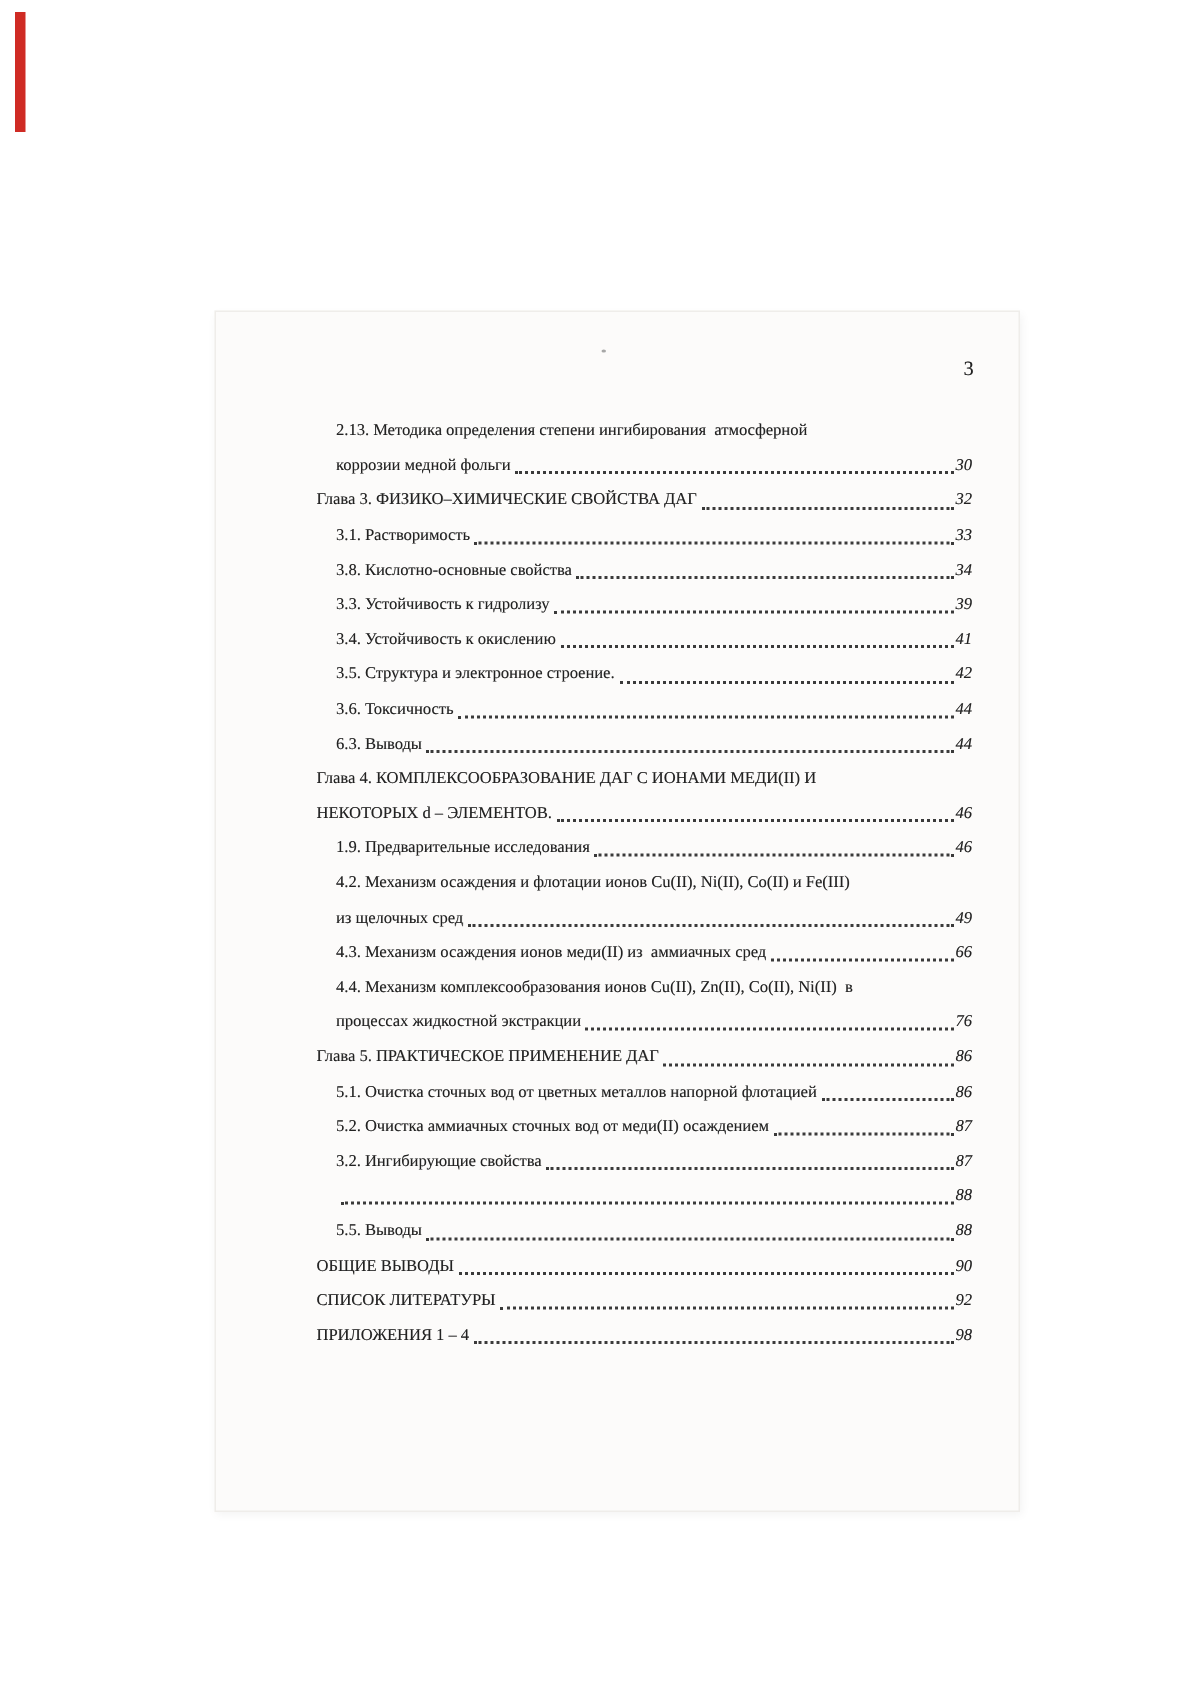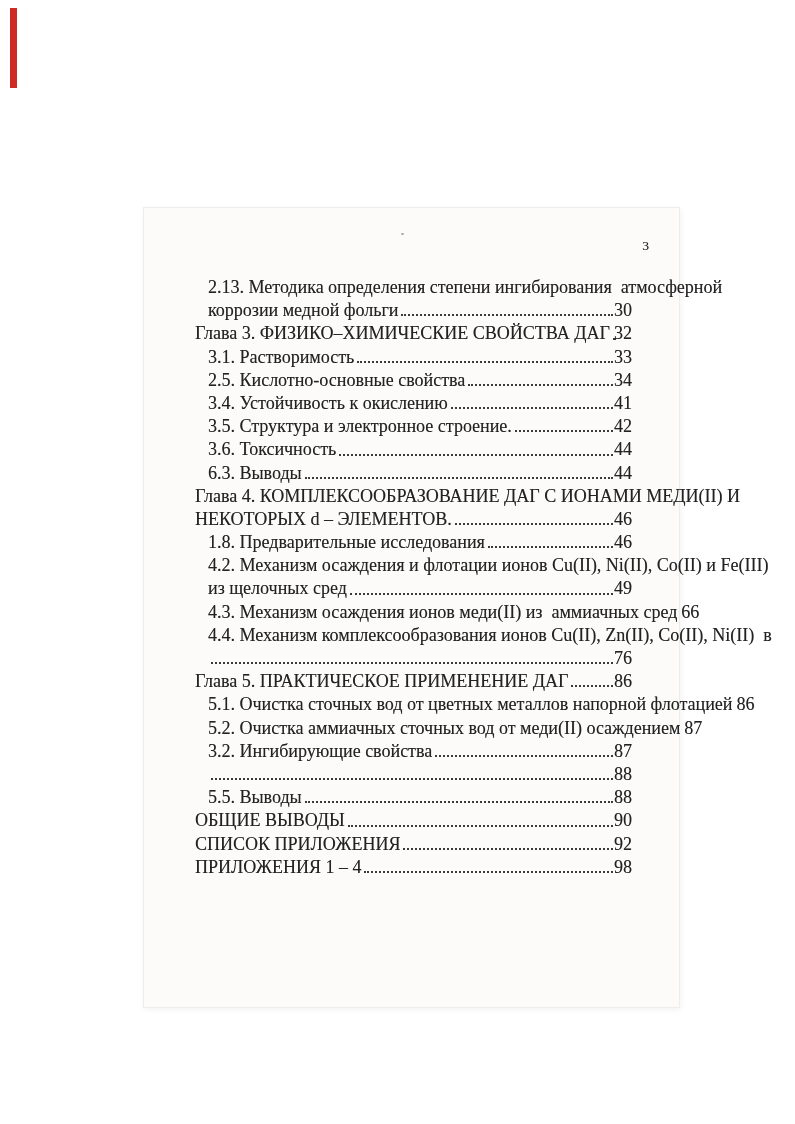--- a/index.html
+++ b/index.html
@@ -37,25 +37,25 @@
   .page-number {
     position: absolute;
     top: 30px;
     right: 30px;
     font-size: 13.5px;
     color: var(--text-color, #222222);
     text-shadow: 0.2px 0.2px 0.3px rgba(0,0,0,0.35);
   }
   .toc {
     position: absolute;
-    left: 51px;
+    left: 67px;
     top: 68px;
     width: 437px;
     color: var(--text-color, #222222);
-    font-size: 18px;
+    font-size: 11px;
     text-shadow: 0.2px 0.2px 0.3px rgba(0,0,0,0.35);
   }
   .toc-row {
     display: flex;
     align-items: stretch;
     height: 23.2px;
     line-height: 23.2px;
     white-space: pre;
   }
   .toc-row.section { padding-left: 13px; }
@@ -66,20 +66,21 @@
   .toc-dots {
     flex: 1 1 auto;
     min-width: 0;
     border-bottom: 2px dotted #3a3a3a;
     margin: 0 1px 6px 3px;
   }
   .toc-row.no-leader .toc-dots { border-bottom: none; }
   .toc-page {
     flex: 0 0 auto;
     text-align: left;
+    font-style: italic;
   }
   .speck {
     position: absolute;
     left: 400px;
     top: 232px;
     width: 3px;
     height: 2px;
     background: #a7a7a7;
     border-radius: 50%;
   }
@@ -90,37 +91,38 @@
 <div class="canvas" style="--text-color: #222222; --page-bg: #fcfbfa; --canvas-bg: #ffffff; --mark-color: #cf2b24;">
   <div class="red-mark"></div>
   <div class="page">
     <div class="speck" style="left:257px; top:25px;"></div>
     <div class="page-number">3</div>
     <div class="toc">
         <div class="toc-row section no-leader"><span class="toc-text">2.13. Методика определения степени ингибирования  атмосферной</span><span class="toc-dots"></span><span class="toc-page"></span></div>
         <div class="toc-row section"><span class="toc-text">коррозии медной фольги</span><span class="toc-dots"></span><span class="toc-page">30</span></div>
         <div class="toc-row chapter"><span class="toc-text">Глава 3. ФИЗИКО–ХИМИЧЕСКИЕ СВОЙСТВА ДАГ</span><span class="toc-dots"></span><span class="toc-page">32</span></div>
         <div class="toc-row section"><span class="toc-text">3.1. Растворимость</span><span class="toc-dots"></span><span class="toc-page">33</span></div>
-        <div class="toc-row section"><span class="toc-text">2.5. Кислотно-основные свойства</span><span class="toc-dots"></span><span class="toc-page">34</span></div>
+        <div class="toc-row section"><span class="toc-text">3.8. Кислотно-основные свойства</span><span class="toc-dots"></span><span class="toc-page">34</span></div>
+        <div class="toc-row section"><span class="toc-text">3.3. Устойчивость к гидролизу</span><span class="toc-dots"></span><span class="toc-page">39</span></div>
         <div class="toc-row section"><span class="toc-text">3.4. Устойчивость к окислению</span><span class="toc-dots"></span><span class="toc-page">41</span></div>
         <div class="toc-row section"><span class="toc-text">3.5. Структура и электронное строение.</span><span class="toc-dots"></span><span class="toc-page">42</span></div>
         <div class="toc-row section"><span class="toc-text">3.6. Токсичность</span><span class="toc-dots"></span><span class="toc-page">44</span></div>
         <div class="toc-row section"><span class="toc-text">6.3. Выводы</span><span class="toc-dots"></span><span class="toc-page">44</span></div>
         <div class="toc-row chapter no-leader"><span class="toc-text">Глава 4. КОМПЛЕКСООБРАЗОВАНИЕ ДАГ С ИОНАМИ МЕДИ(II) И</span><span class="toc-dots"></span><span class="toc-page"></span></div>
         <div class="toc-row chapter"><span class="toc-text">НЕКОТОРЫХ d – ЭЛЕМЕНТОВ.</span><span class="toc-dots"></span><span class="toc-page">46</span></div>
-        <div class="toc-row section"><span class="toc-text">1.8. Предварительные исследования</span><span class="toc-dots"></span><span class="toc-page">46</span></div>
+        <div class="toc-row section"><span class="toc-text">1.9. Предварительные исследования</span><span class="toc-dots"></span><span class="toc-page">46</span></div>
         <div class="toc-row section no-leader"><span class="toc-text">4.2. Механизм осаждения и флотации ионов Cu(II), Ni(II), Co(II) и Fe(III)</span><span class="toc-dots"></span><span class="toc-page"></span></div>
         <div class="toc-row section"><span class="toc-text">из щелочных сред</span><span class="toc-dots"></span><span class="toc-page">49</span></div>
         <div class="toc-row section"><span class="toc-text">4.3. Механизм осаждения ионов меди(II) из  аммиачных сред</span><span class="toc-dots"></span><span class="toc-page">66</span></div>
         <div class="toc-row section no-leader"><span class="toc-text">4.4. Механизм комплексообразования ионов Cu(II), Zn(II), Co(II), Ni(II)  в</span><span class="toc-dots"></span><span class="toc-page"></span></div>
-        <div class="toc-row section"><span class="toc-dots"></span><span class="toc-page">76</span></div>
+        <div class="toc-row section"><span class="toc-text">процессах жидкостной экстракции</span><span class="toc-dots"></span><span class="toc-page">76</span></div>
         <div class="toc-row chapter"><span class="toc-text">Глава 5. ПРАКТИЧЕСКОЕ ПРИМЕНЕНИЕ ДАГ</span><span class="toc-dots"></span><span class="toc-page">86</span></div>
         <div class="toc-row section"><span class="toc-text">5.1. Очистка сточных вод от цветных металлов напорной флотацией</span><span class="toc-dots"></span><span class="toc-page">86</span></div>
         <div class="toc-row section"><span class="toc-text">5.2. Очистка аммиачных сточных вод от меди(II) осаждением</span><span class="toc-dots"></span><span class="toc-page">87</span></div>
         <div class="toc-row section"><span class="toc-text">3.2. Ингибирующие свойства</span><span class="toc-dots"></span><span class="toc-page">87</span></div>
         <div class="toc-row section"><span class="toc-dots"></span><span class="toc-page">88</span></div>
         <div class="toc-row section"><span class="toc-text">5.5. Выводы</span><span class="toc-dots"></span><span class="toc-page">88</span></div>
         <div class="toc-row chapter"><span class="toc-text">ОБЩИЕ ВЫВОДЫ</span><span class="toc-dots"></span><span class="toc-page">90</span></div>
-        <div class="toc-row chapter"><span class="toc-text">СПИСОК ПРИЛОЖЕНИЯ</span><span class="toc-dots"></span><span class="toc-page">92</span></div>
+        <div class="toc-row chapter"><span class="toc-text">СПИСОК ЛИТЕРАТУРЫ</span><span class="toc-dots"></span><span class="toc-page">92</span></div>
         <div class="toc-row chapter"><span class="toc-text">ПРИЛОЖЕНИЯ 1 – 4</span><span class="toc-dots"></span><span class="toc-page">98</span></div>
       </div>
   </div>
 </div>
 
 </body></html>

